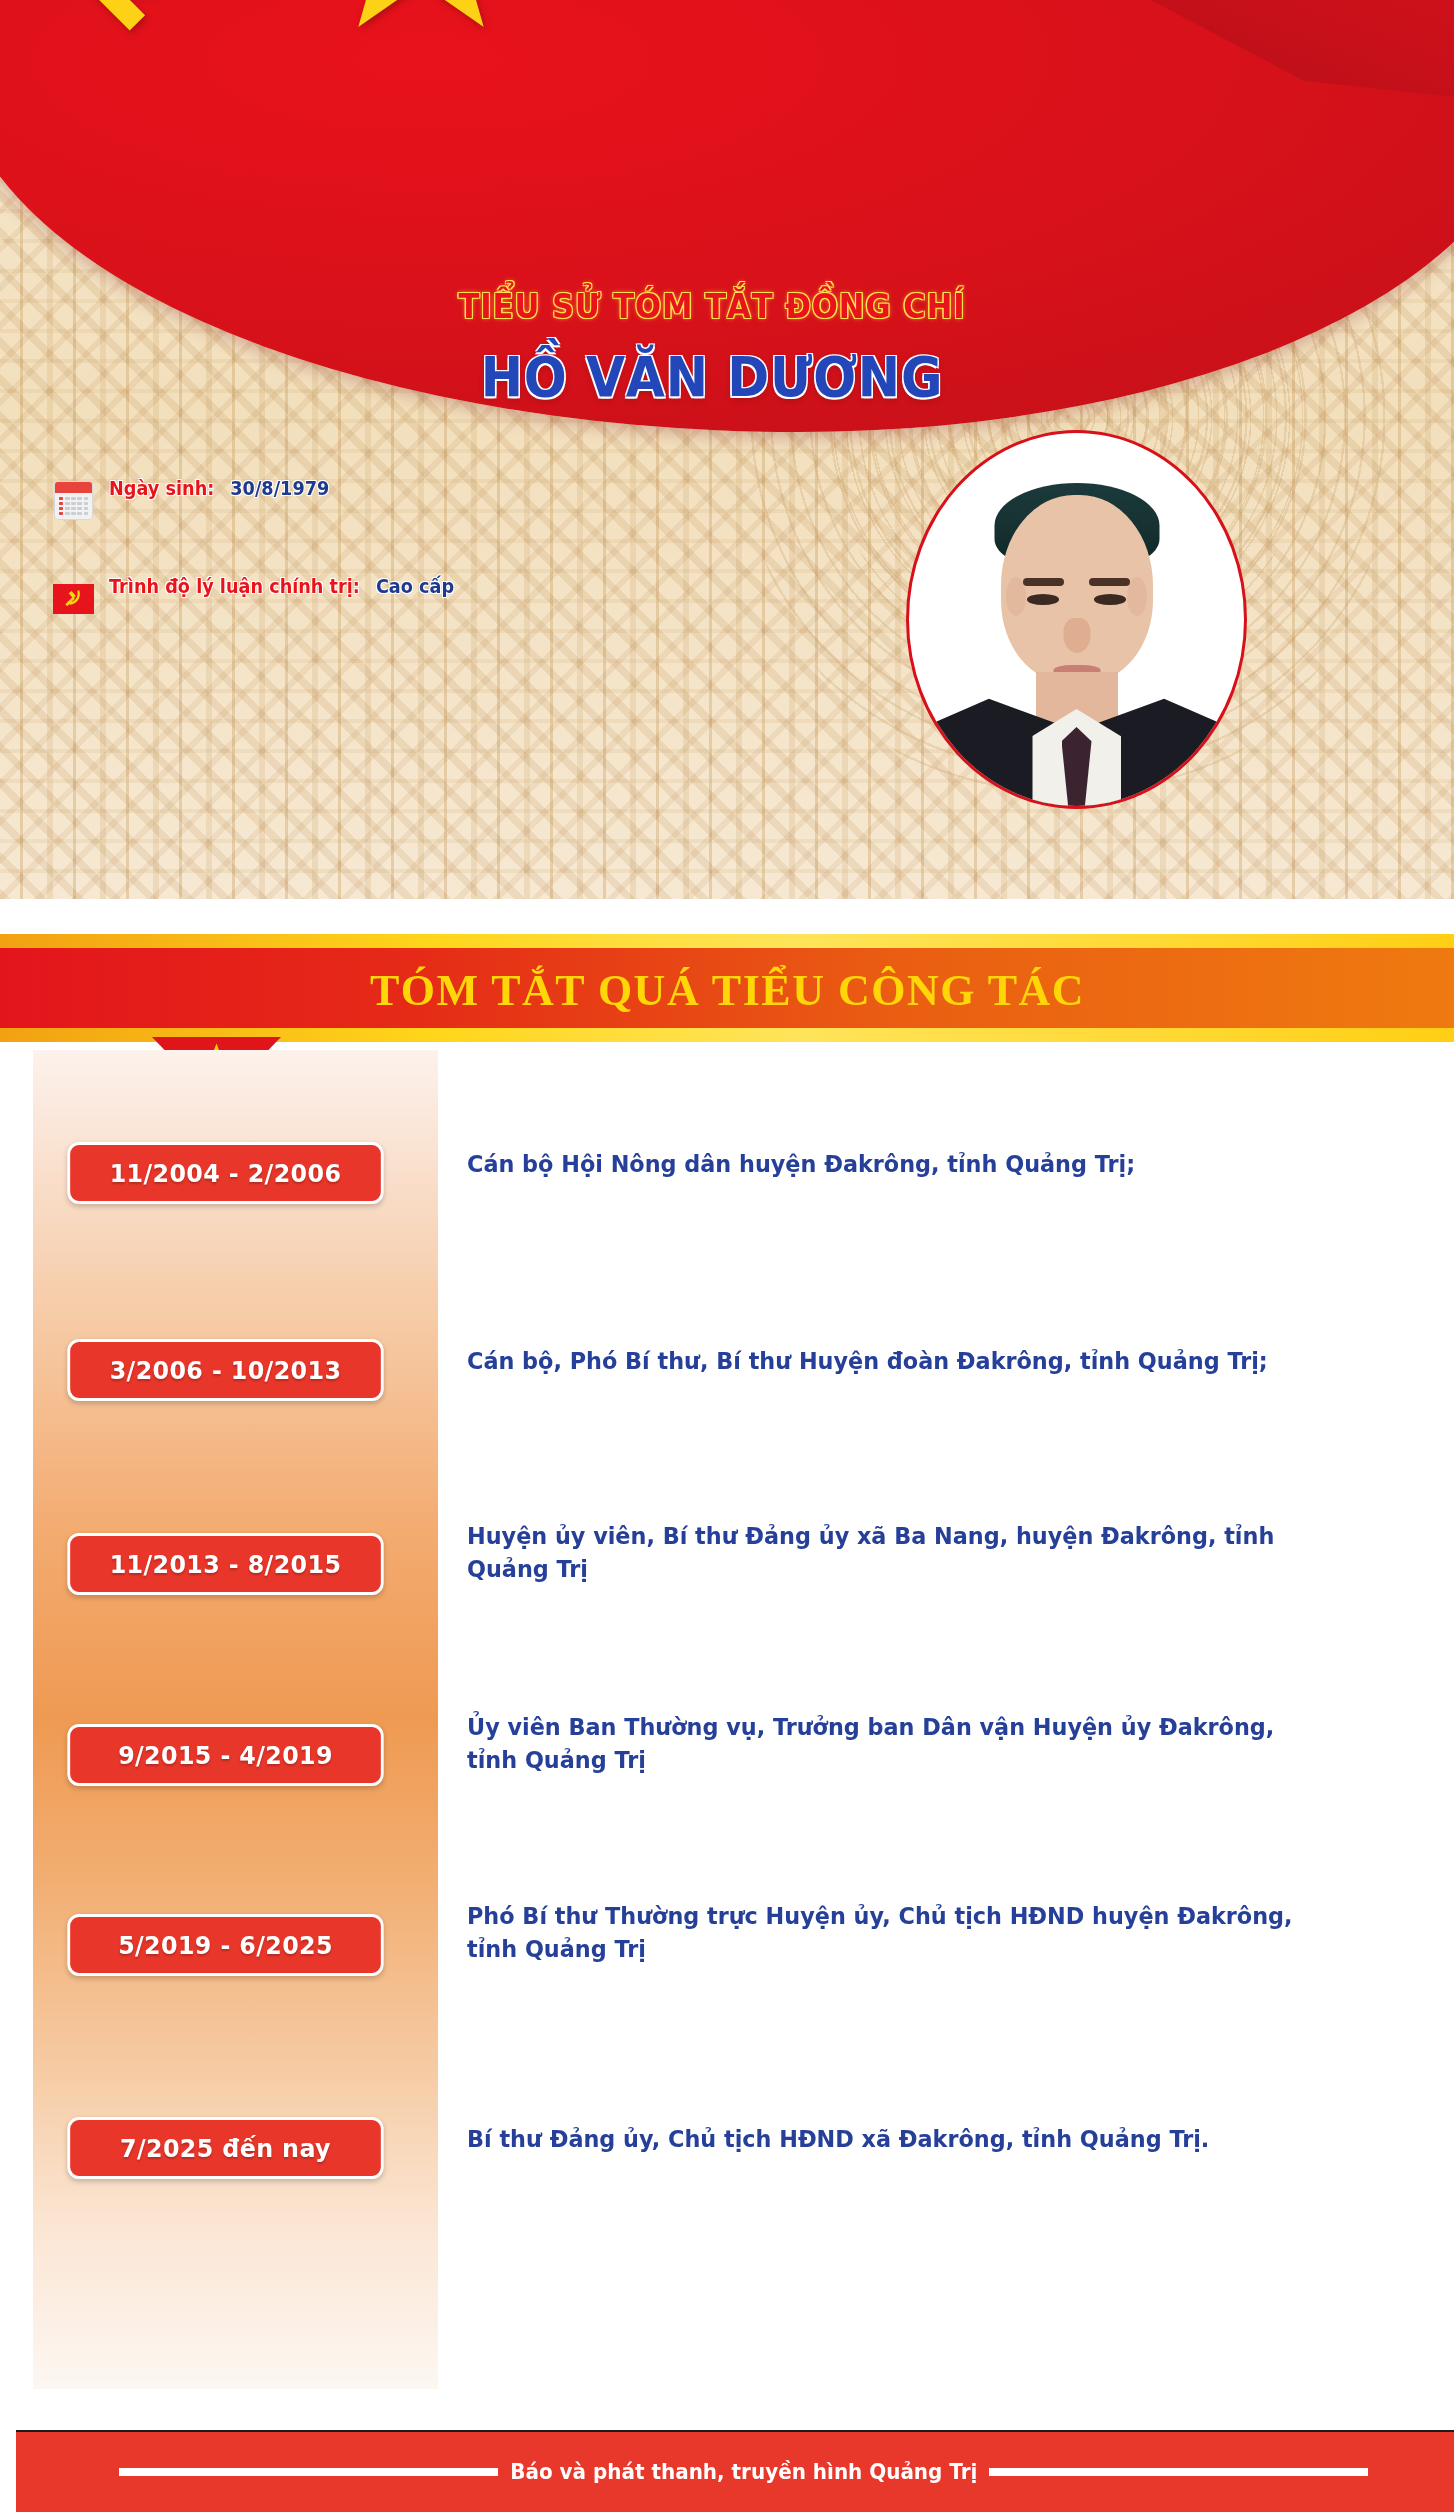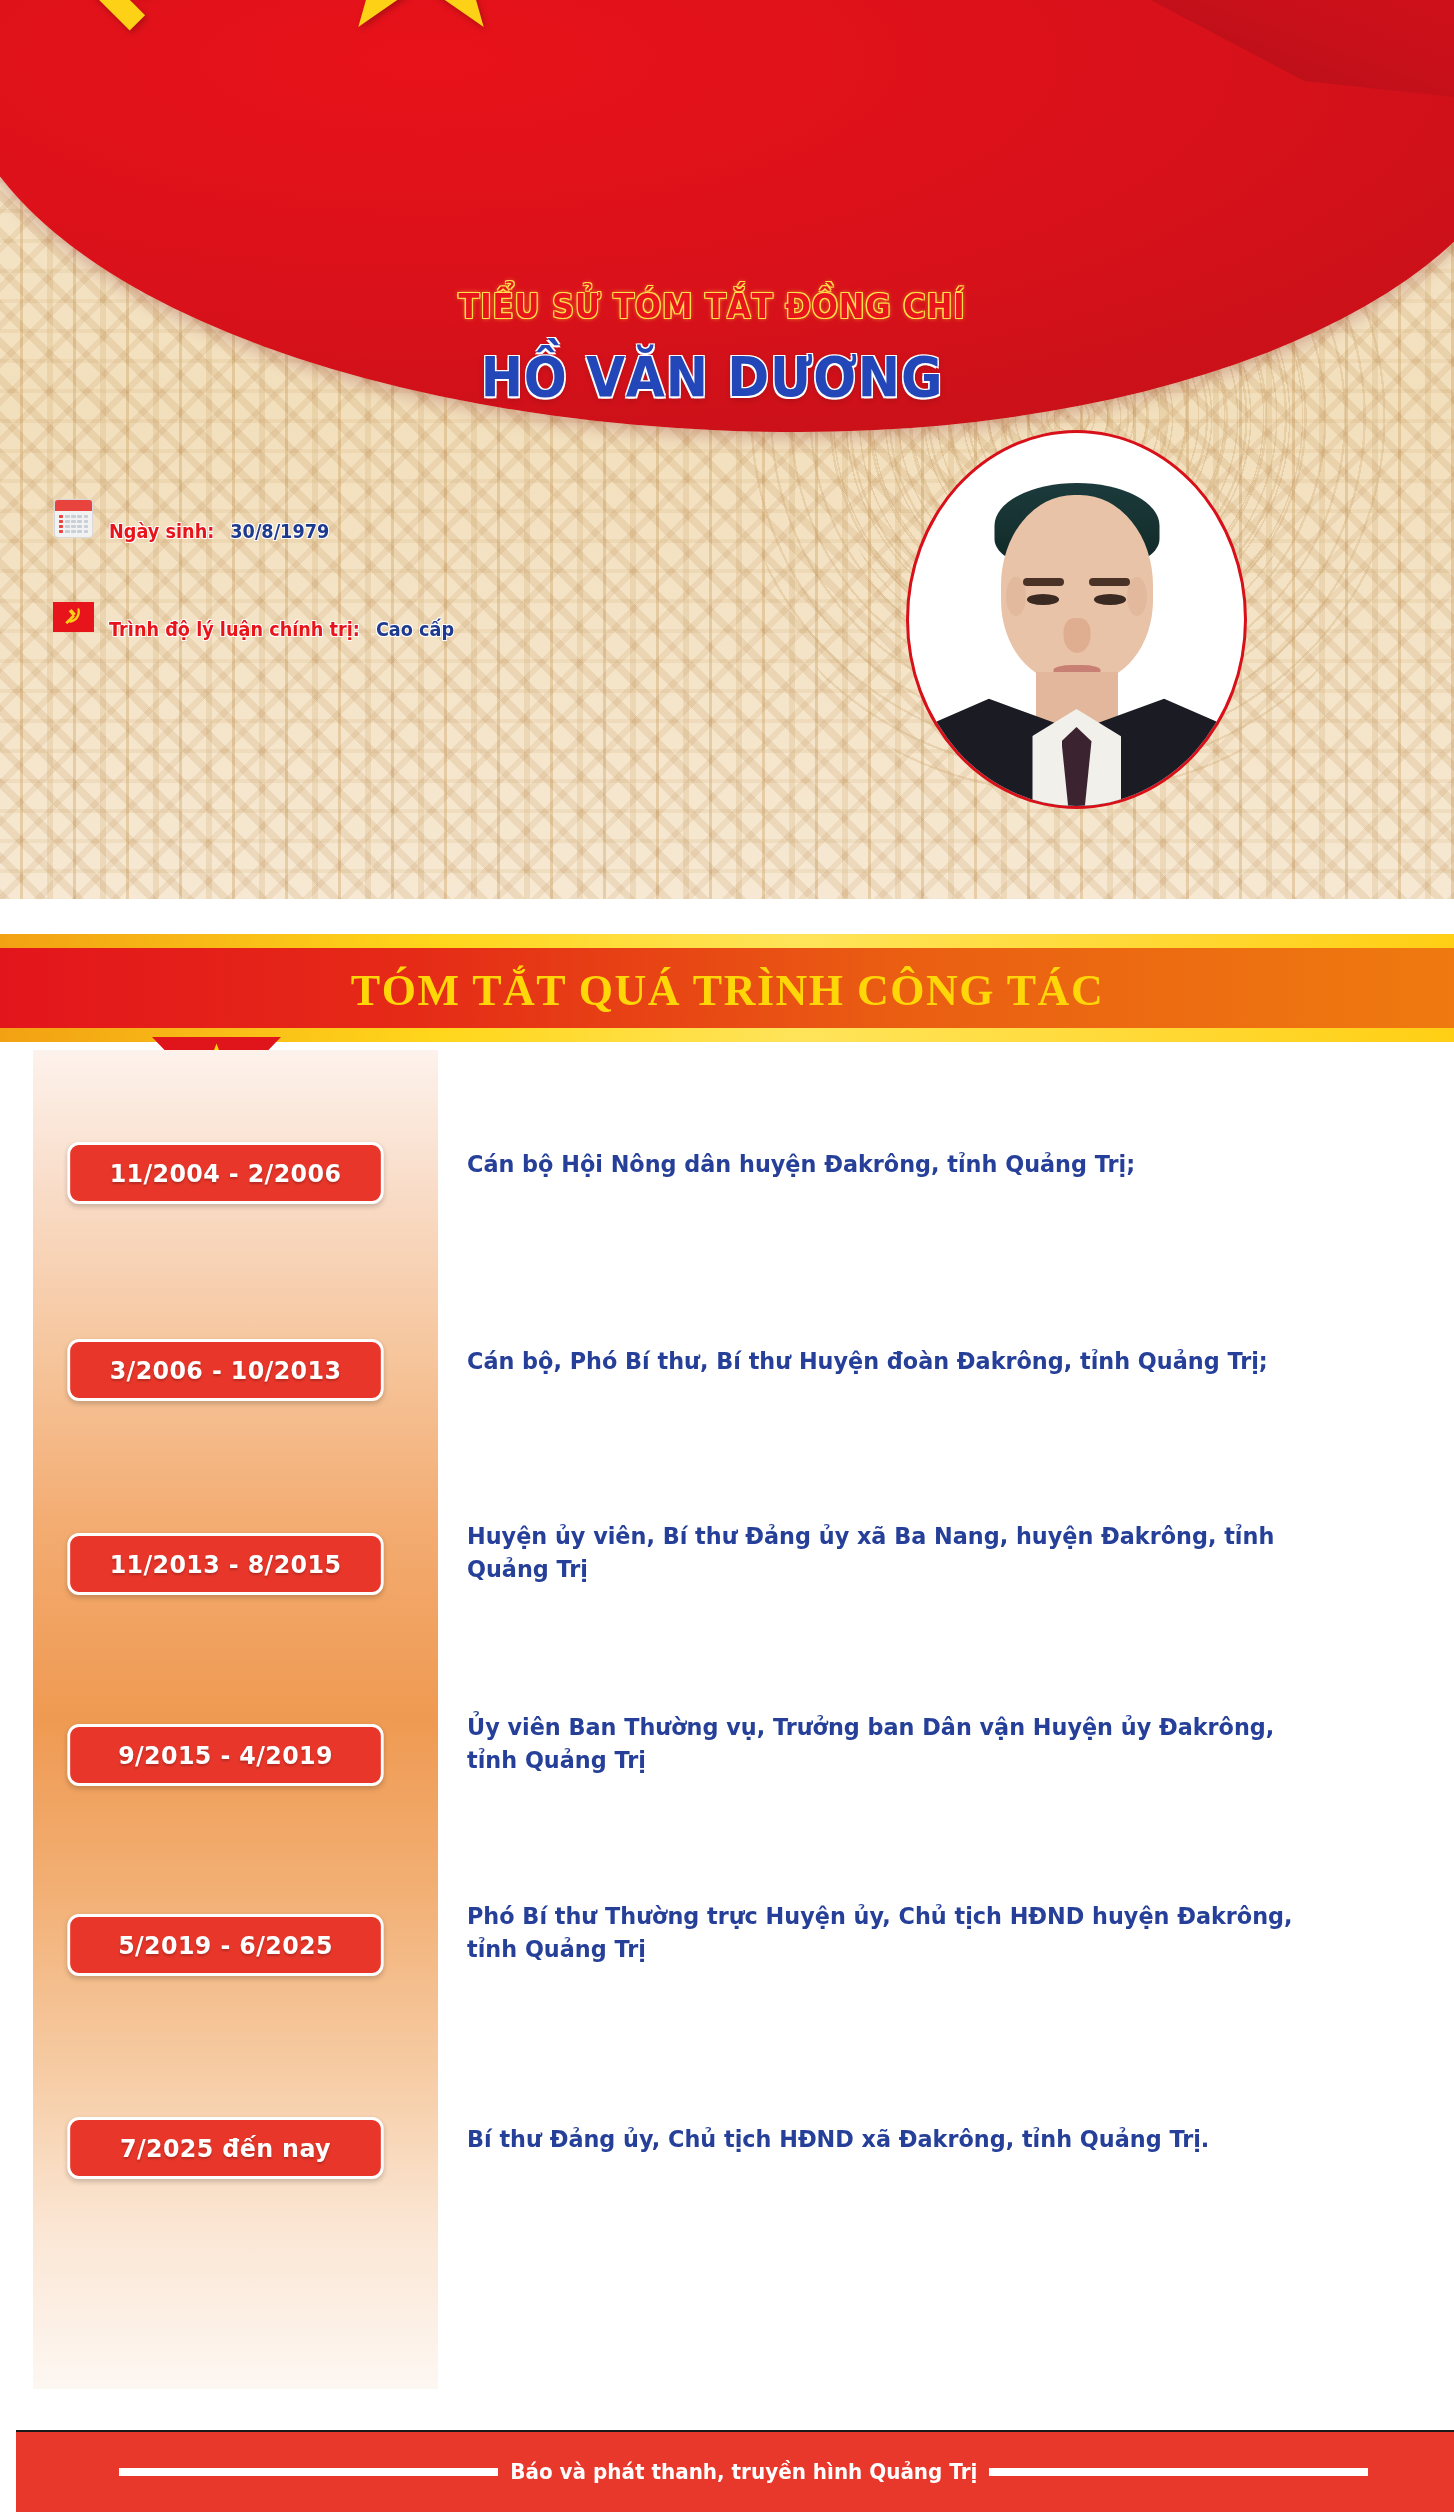--- a/index.html
+++ b/index.html
@@ -104,21 +104,21 @@
     font-family:"DejaVu Sans", sans-serif;
     text-shadow:
       -1.5px -1.5px 0 #fff, 1.5px -1.5px 0 #fff,
       -1.5px  1.5px 0 #fff, 1.5px  1.5px 0 #fff,
        0 3px 7.6px rgba(0,0,0,.20);
     transform:scaleX(.92);
   }
 
   
   .info-list { position:absolute; left:50px; top:477px; width:773px; }
-  .info-row { display:flex; align-items:flex-end; height:65px; margin-bottom:33px; }
+  .info-row { display:flex; align-items:flex-start; height:65px; margin-bottom:33px; }
   .info-icon {
     width:47px; height:47px; flex:0 0 47px; position:relative;
     display:flex; align-items:center; justify-content:center;
   }
   .info-text {
     margin-left:12px; white-space:nowrap;
     font-family:"DejaVu Sans", sans-serif;
     font-size:19px; font-weight:bold; transform:scaleX(.93);
     transform-origin:left center;
   }
@@ -344,21 +344,21 @@
     <div class="pt-suit"></div>
     <div class="pt-shirt"></div>
     <div class="pt-tie"></div>
   </div>
 </div>
 
 <div class="banner-wrap">
   <div class="banner-body"></div>
   <div class="banner-top-stripe"></div>
   <div class="banner-bot-stripe"></div>
-  <div class="banner-text">TÓM TẮT QUÁ TRÌNH CÔNG TÁC</div>
+  <div class="banner-text">TÓM TẮT QUÁ TIỂU CÔNG TÁC</div>
   <div class="banner-notch">
     <svg class="st" width="35" height="35" viewBox="0 0 100 100">
       <polygon fill="#ffd608" points="50,4 61.8,35.9 96,37.2 69.2,58.5 78.5,91.4 50,71.6 21.5,91.4 30.8,58.5 4,37.2 38.2,35.9"></polygon>
     </svg>
   </div>
 </div>
 
 <div class="timeline">
   <div class="tl-col"></div>
 

